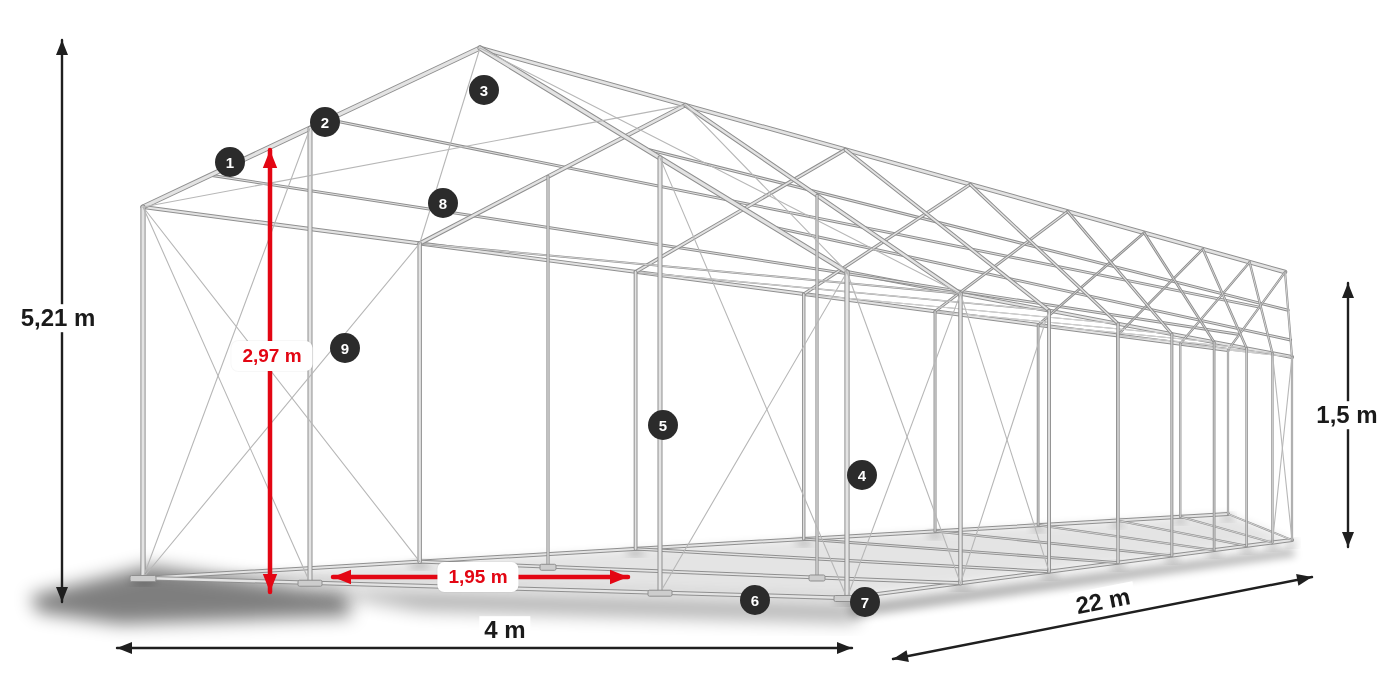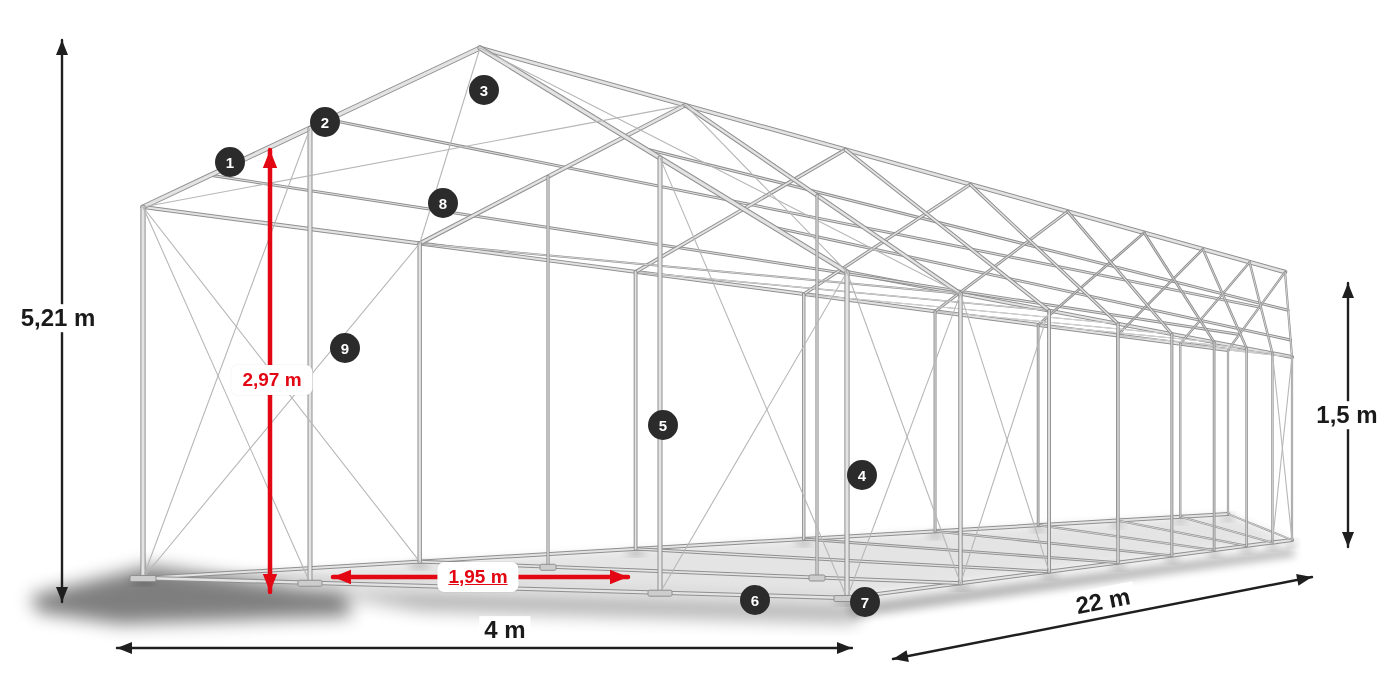--- a/index.html
+++ b/index.html
@@ -241,22 +241,22 @@
           <polygon points="333,577 351,584.2 351,569.8" fill="#e30613"></polygon>
           <polygon points="628,577 610,569.8 610,584.2" fill="#e30613"></polygon>
         </g>
       </g>
   </svg>
 
   <div class="dim-label" style="left:58px;top:318px">5,21 m</div>
   <div class="dim-label" style="left:1347px;top:415px">1,5 m</div>
   <div class="dim-label" style="left:505px;top:630px">4 m</div>
   <div class="dim-label rot" style="left:1103px;top:601px">22 m</div>
-  <div class="red-tag" style="left: 272px; top: 380px; color: rgb(227, 6, 19);">2,97 m</div>
-  <div class="red-tag" style="left: 478px; top: 577px; color: rgb(227, 6, 19); text-decoration: underline;">1,95 m</div>
+  <div class="red-tag" style="left: 272px; top: 356px; color: rgb(227, 6, 19);">2,97 m</div>
+  <div class="red-tag" style="left: 478px; top: 577px; color: rgb(227, 6, 19);">1,95 m</div>
 
   <div class="badge" style="left: 230px; top: 162px; background: rgb(43, 43, 43);">1</div>
   <div class="badge" style="left: 325px; top: 122px; background: rgb(43, 43, 43);">2</div>
   <div class="badge" style="left: 484px; top: 90px; background: rgb(43, 43, 43);">3</div>
   <div class="badge" style="left: 862px; top: 475px; background: rgb(43, 43, 43);">4</div>
   <div class="badge" style="left: 663px; top: 425px; background: rgb(43, 43, 43);">5</div>
   <div class="badge" style="left: 755px; top: 600px; background: rgb(43, 43, 43);">6</div>
   <div class="badge" style="left: 865px; top: 602px; background: rgb(43, 43, 43);">7</div>
   <div class="badge" style="left: 443px; top: 203px; background: rgb(43, 43, 43);">8</div>
   <div class="badge" style="left: 345px; top: 348px; background: rgb(43, 43, 43);">9</div>

